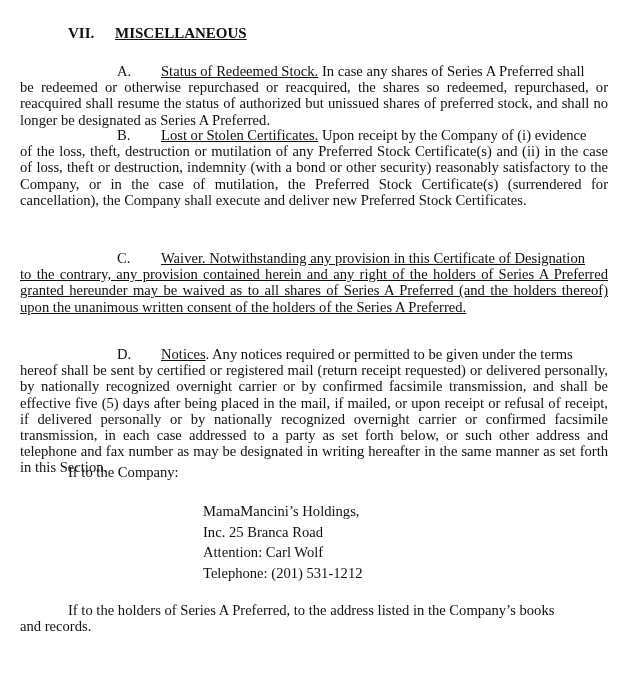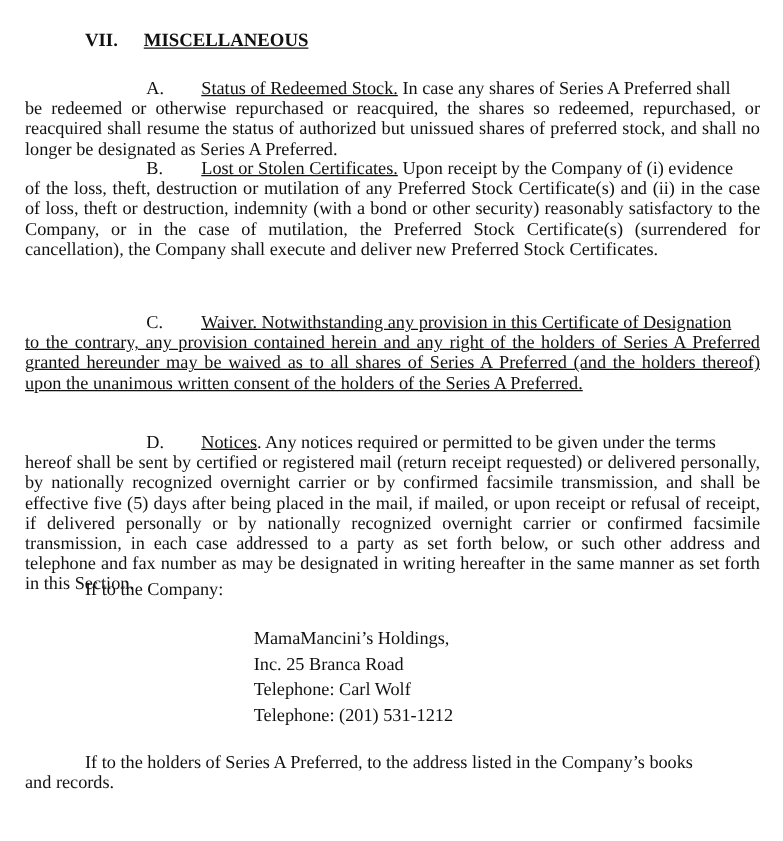--- a/index.html
+++ b/index.html
@@ -57,21 +57,21 @@
   <div class="para" style="top:346px;">
     <div class="first"><span class="letter">D.</span><span class="caption">Notices</span><span>. Any notices required or permitted to be given under the terms</span></div>
     <div>hereof shall be sent by certified or registered mail (return receipt requested) or  delivered personally, by nationally recognized overnight carrier or by confirmed facsimile transmission, and  shall be effective five (5) days after being placed in the mail, if mailed, or upon receipt or refusal of receipt, if delivered personally or by nationally recognized overnight carrier or confirmed  facsimile transmission, in each case addressed to a party as set forth below, or such other address  and telephone and fax number as may be designated in writing hereafter in the same manner as set  forth in this Section.</div>
   </div>
 
   <div class="ifto">If to the Company:</div>
 
   <div class="addr">
     <div>MamaMancini’s Holdings,</div>
     <div>Inc. 25 Branca Road</div>
-    <div>Telephone: Carl Wolf</div>
+    <div>Attention: Carl Wolf</div>
     <div>Telephone: (201) 531-1212</div>
   </div>
 
   <div class="last">
     <div class="first">If to the holders of Series A Preferred, to the address listed in the Company’s books</div>
     <div>and  records.</div>
   </div>
 
 </div>
 

